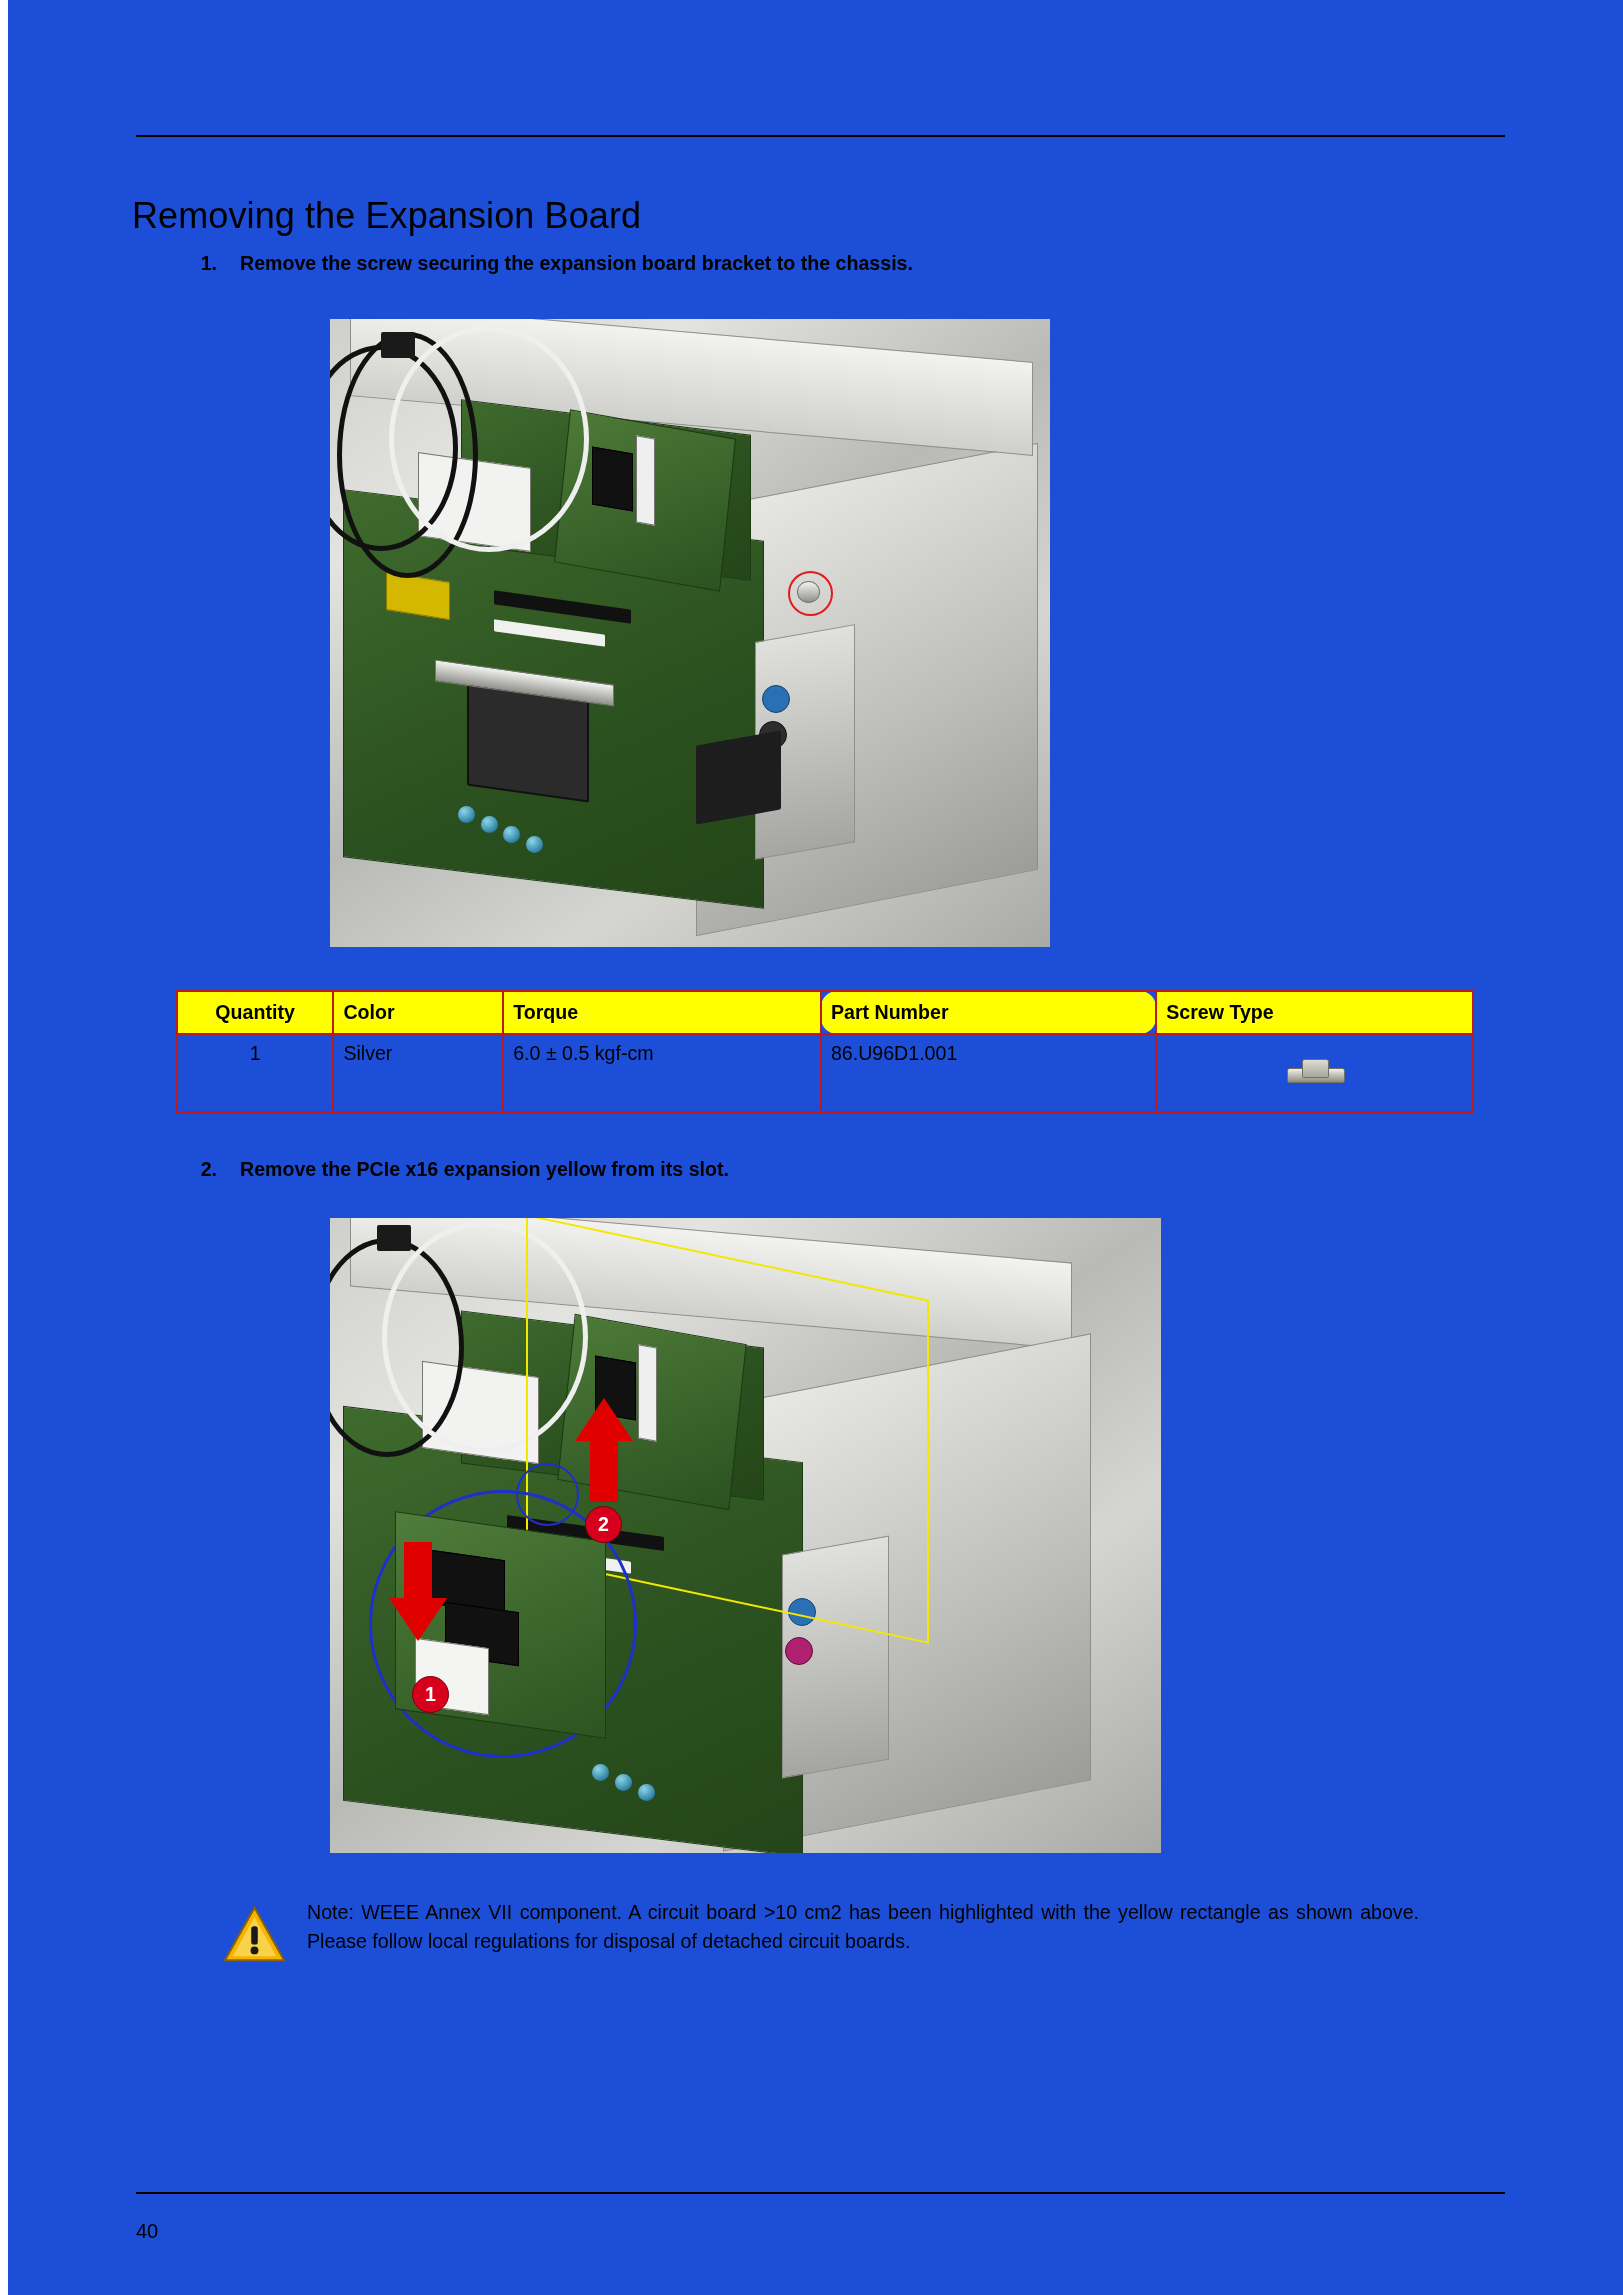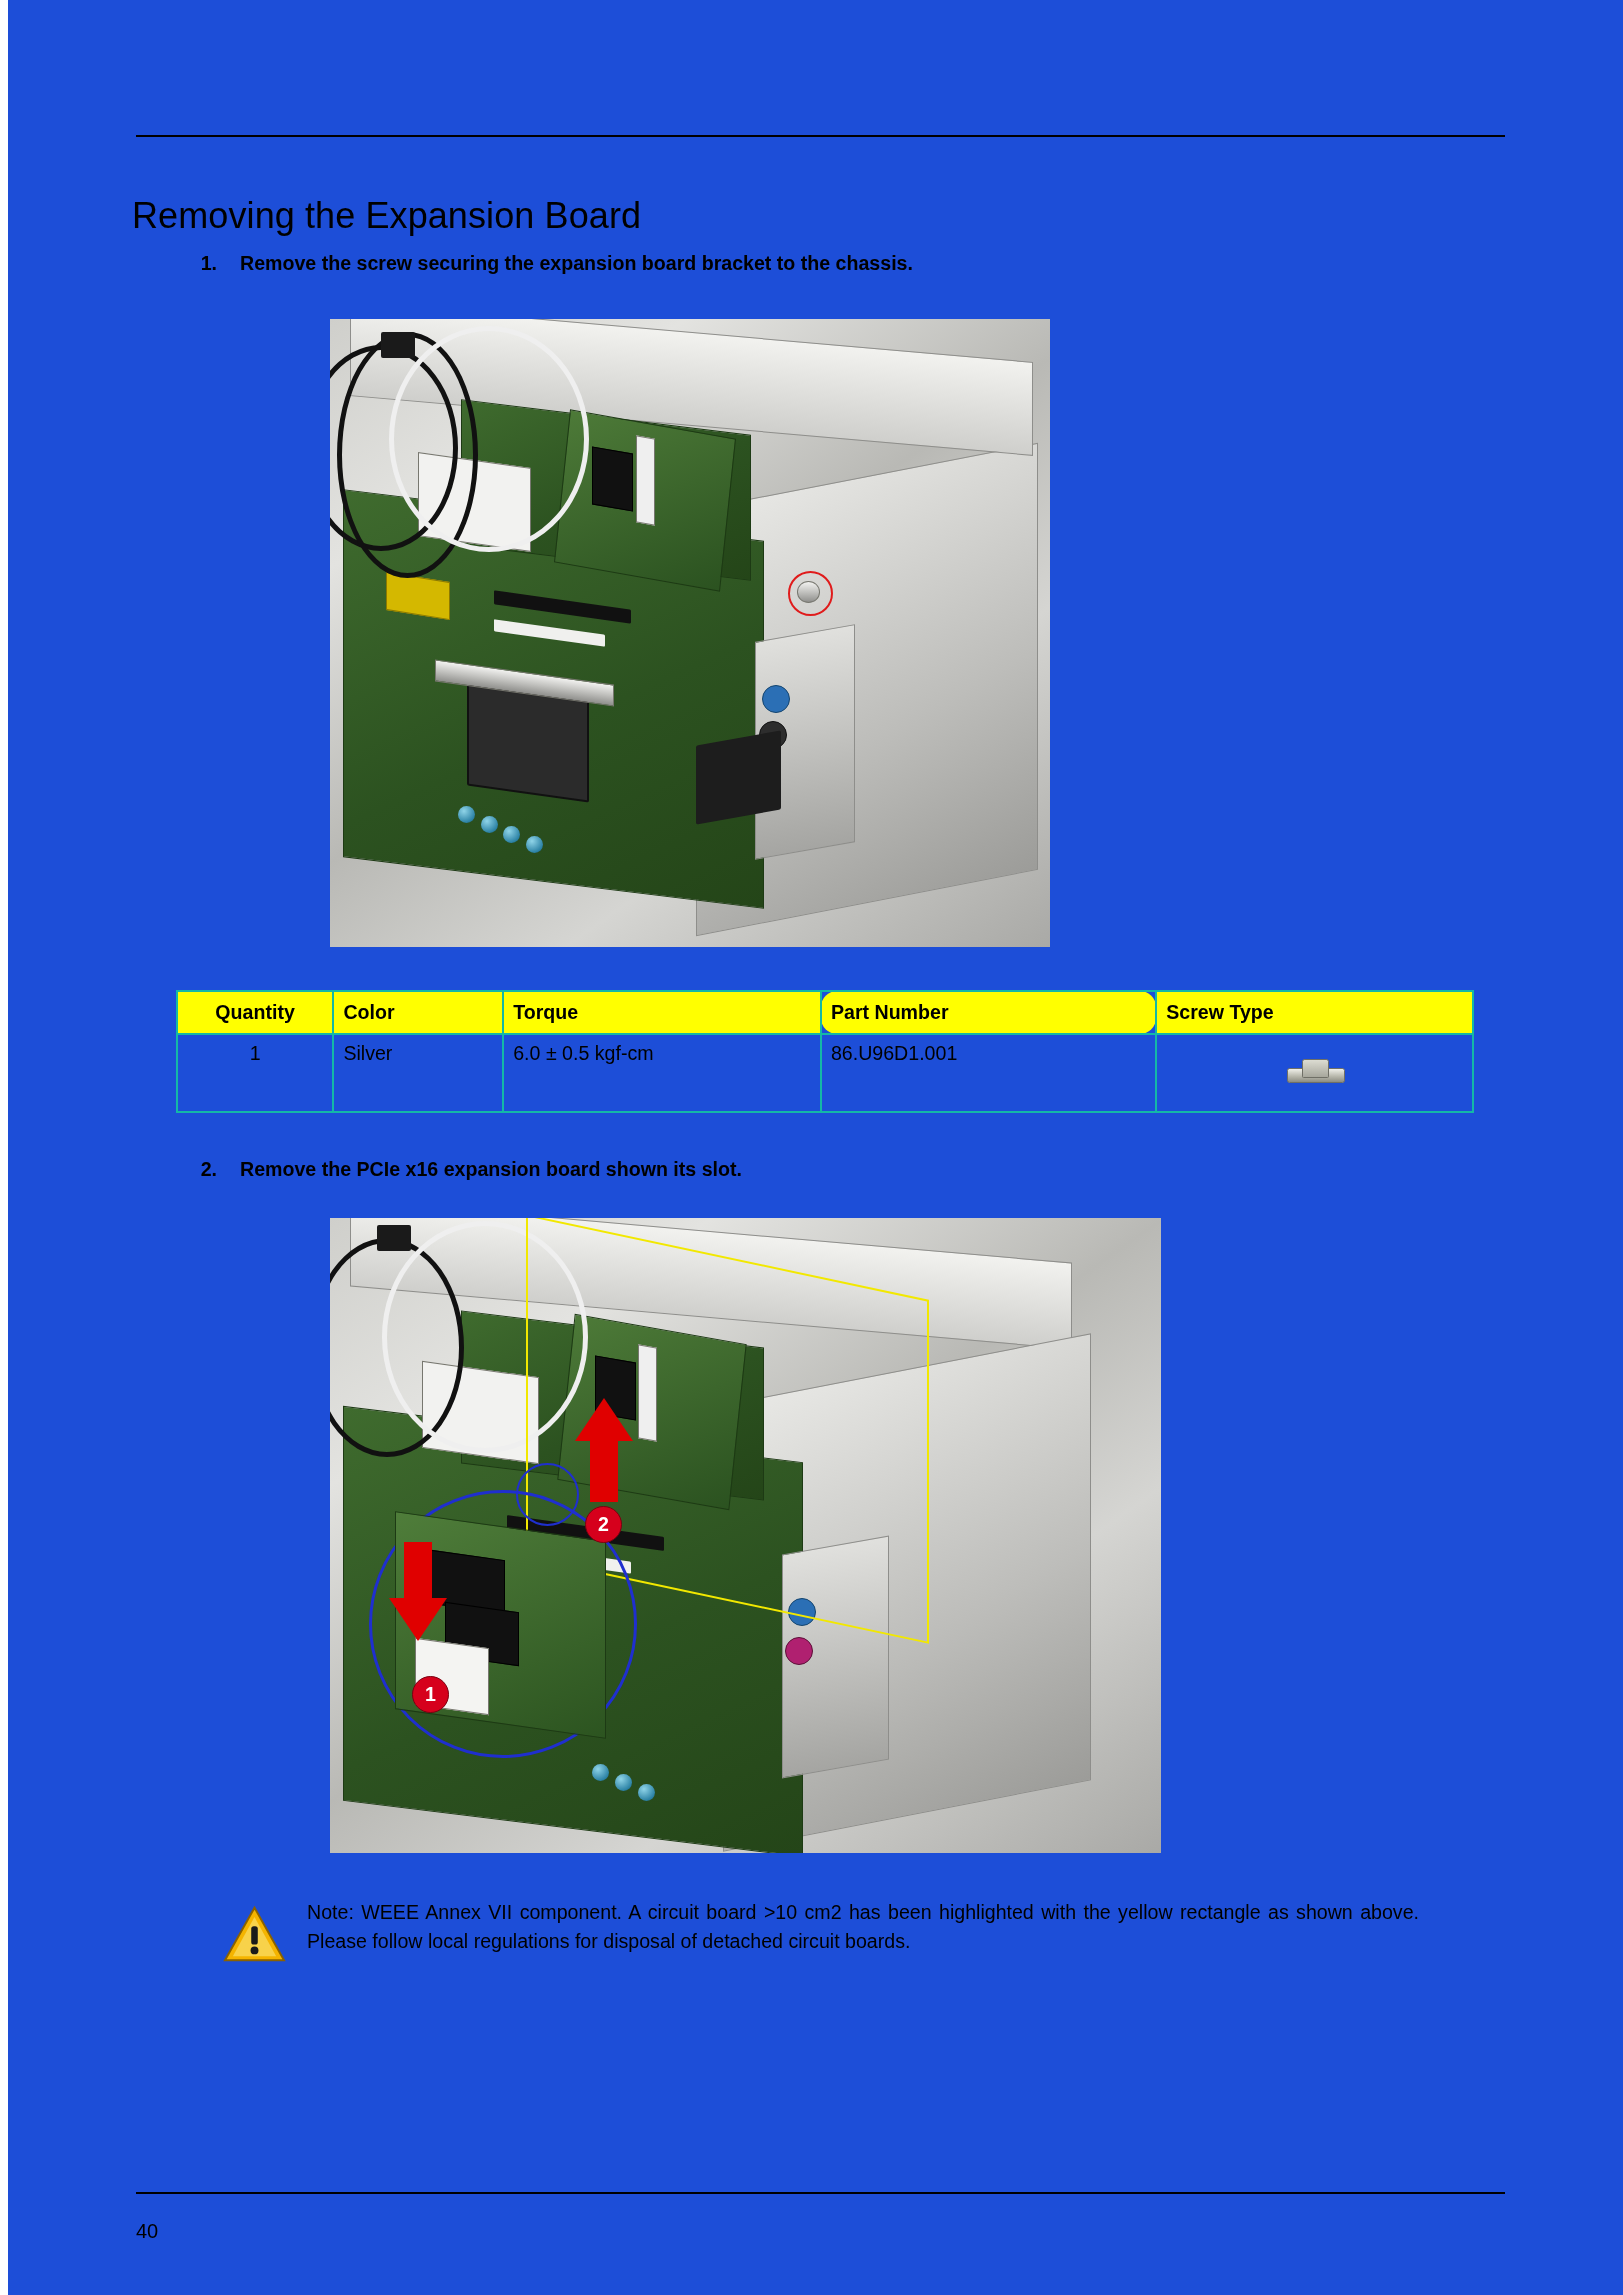--- a/index.html
+++ b/index.html
@@ -167,21 +167,21 @@
   
   .screw-table {
     position: absolute;
     left: 168px;
     top: 990px;
     width: 1298px;
     border-collapse: collapse;
     font-size: 19.6px;
   }
   .screw-table th, .screw-table td {
-    border: 2px solid #14b8a6;
+    border: 2px solid #b91c1c;
     text-align: left;
     padding: 5.2px 9.2px;
     font-weight: normal;
   }
   .screw-table thead th {
     background: #ffff00;
     font-weight: bold;
     height: 31px;
   }
   .screw-table tbody td {
@@ -343,21 +343,21 @@
               <div class="screw-body"></div>
             </div>
           </div>
         </td>
       </tr>
     </tbody>
   </table>
 
   <div class="step" id="step2">
     <span class="num">2.</span>
-    <span class="txt">Remove the PCIe x16 expansion board shown its slot.</span>
+    <span class="txt">Remove the PCIe x16 expansion yellow from its slot.</span>
   </div>
 
   <div class="figure" id="figure2">
     <div class="photo-bg"></div>
 
     <div class="metal" style="left:19.6px; top:13px; width:720px; height:85px; transform:skewY(5deg); background:linear-gradient(180deg,#f2f2ef,#cfcfcc);"></div>
     <div class="metal" style="left:393px; top:151px; width:366px; height:445px; transform:skewY(-11deg);"></div>
 
     <div class="board" style="left:13px; top:216px; width:458px; height:393px; transform:skewY(7deg);"></div>
     <div class="board" style="left:131px; top:111px; width:301px; height:151px; transform:skewY(7deg);"></div>

